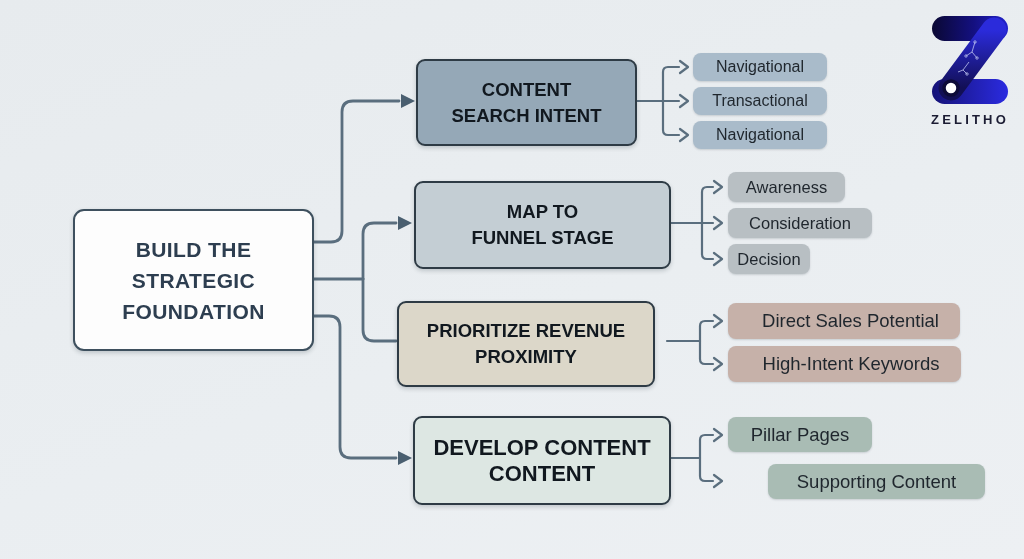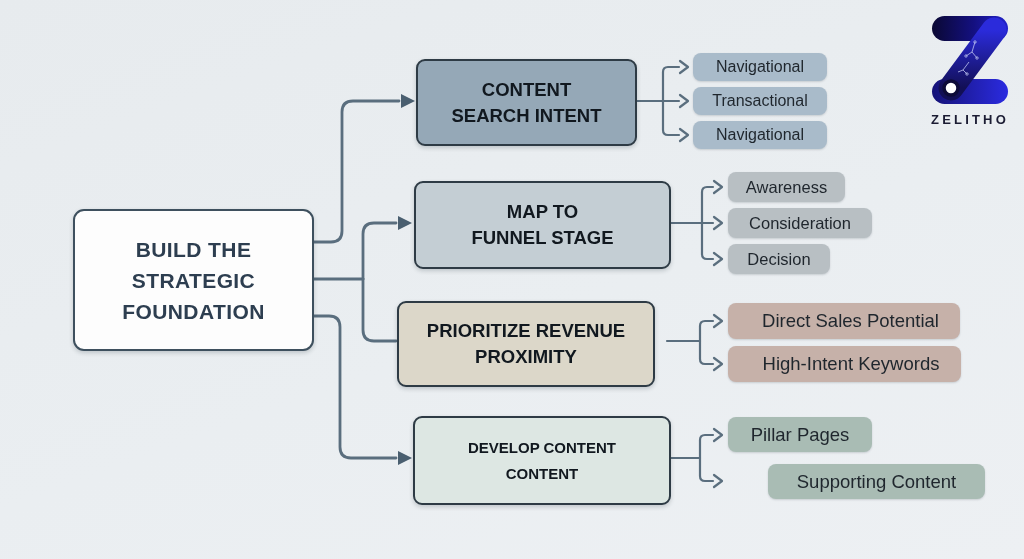--- a/index.html
+++ b/index.html
@@ -16,21 +16,21 @@
     box-shadow:0 2px 4px rgba(44,57,67,.22);
   }
   .root{
     left:73px;top:209px;width:237px;height:138px;background:#fdfdfd;
     border:2.5px solid #3e505e;border-radius:11px;color:#2d3e50;
     font-size:21px;line-height:31px;letter-spacing:.4px;justify-content:center;
   }
   .b1{left:416px;top:59px;width:217px;height:83px;background:#95a8b7;font-size:18.5px;line-height:26px;}
   .b2{left:414px;top:181px;width:253px;height:84px;background:#c4ced4;font-size:18.5px;line-height:26px;}
   .b3{left:397px;top:301px;width:254px;height:82px;background:#dcd7c9;font-size:18.5px;line-height:26px;}
-  .b4{left:413px;top:416px;width:254px;height:85px;background:#dde7e3;font-size:15px;line-height:26px;}
+  .b4{left:413px;top:416px;width:254px;height:85px;background:#dde7e3;font-size:22px;line-height:26px;}
   .node span{display:block;}
   
   .pill{
     position:absolute;display:flex;align-items:center;justify-content:center;
     border-radius:8px;color:#1f262d;font-weight:500;white-space:nowrap;
     box-shadow:0 1px 2px rgba(44,57,67,.18);
   }
   .pg1{background:#a9bbca;font-size:16px;}
   .pg2{background:#b8bfc3;font-size:16.5px;}
   .pg3{background:#c6b1a9;font-size:18.5px;padding-left:13px;}
@@ -116,21 +116,21 @@
     <span>DEVELOP CONTENT</span>
     <span>CONTENT</span>
   </div>
 
   <div class="pill pg1" style="left:693px;top:53px;width:134px;height:28px;">Navigational</div>
   <div class="pill pg1" style="left:693px;top:87px;width:134px;height:28px;">Transactional</div>
   <div class="pill pg1" style="left:693px;top:121px;width:134px;height:28px;">Navigational</div>
 
   <div class="pill pg2" style="left:728px;top:172px;width:117px;height:30px;">Awareness</div>
   <div class="pill pg2" style="left:728px;top:208px;width:144px;height:30px;">Consideration</div>
-  <div class="pill pg2" style="left:728px;top:244px;width:102px;height:30px;">Decision</div>
+  <div class="pill pg2" style="left:728px;top:244px;width:82px;height:30px;">Decision</div>
 
   <div class="pill pg3" style="left:728px;top:303px;width:219px;height:36px;">Direct Sales Potential</div>
   <div class="pill pg3" style="left:728px;top:346px;width:220px;height:36px;">High-Intent Keywords</div>
 
   <div class="pill pg4" style="left:728px;top:417px;width:144px;height:35px;">Pillar Pages</div>
   <div class="pill pg4" style="left:728px;top:464px;width:217px;height:35px;margin-left:40px;">Supporting Content</div>
 
   <div class="logo">
     <svg class="mark" width="84" height="92" viewBox="0 0 84 92">
       <defs>

